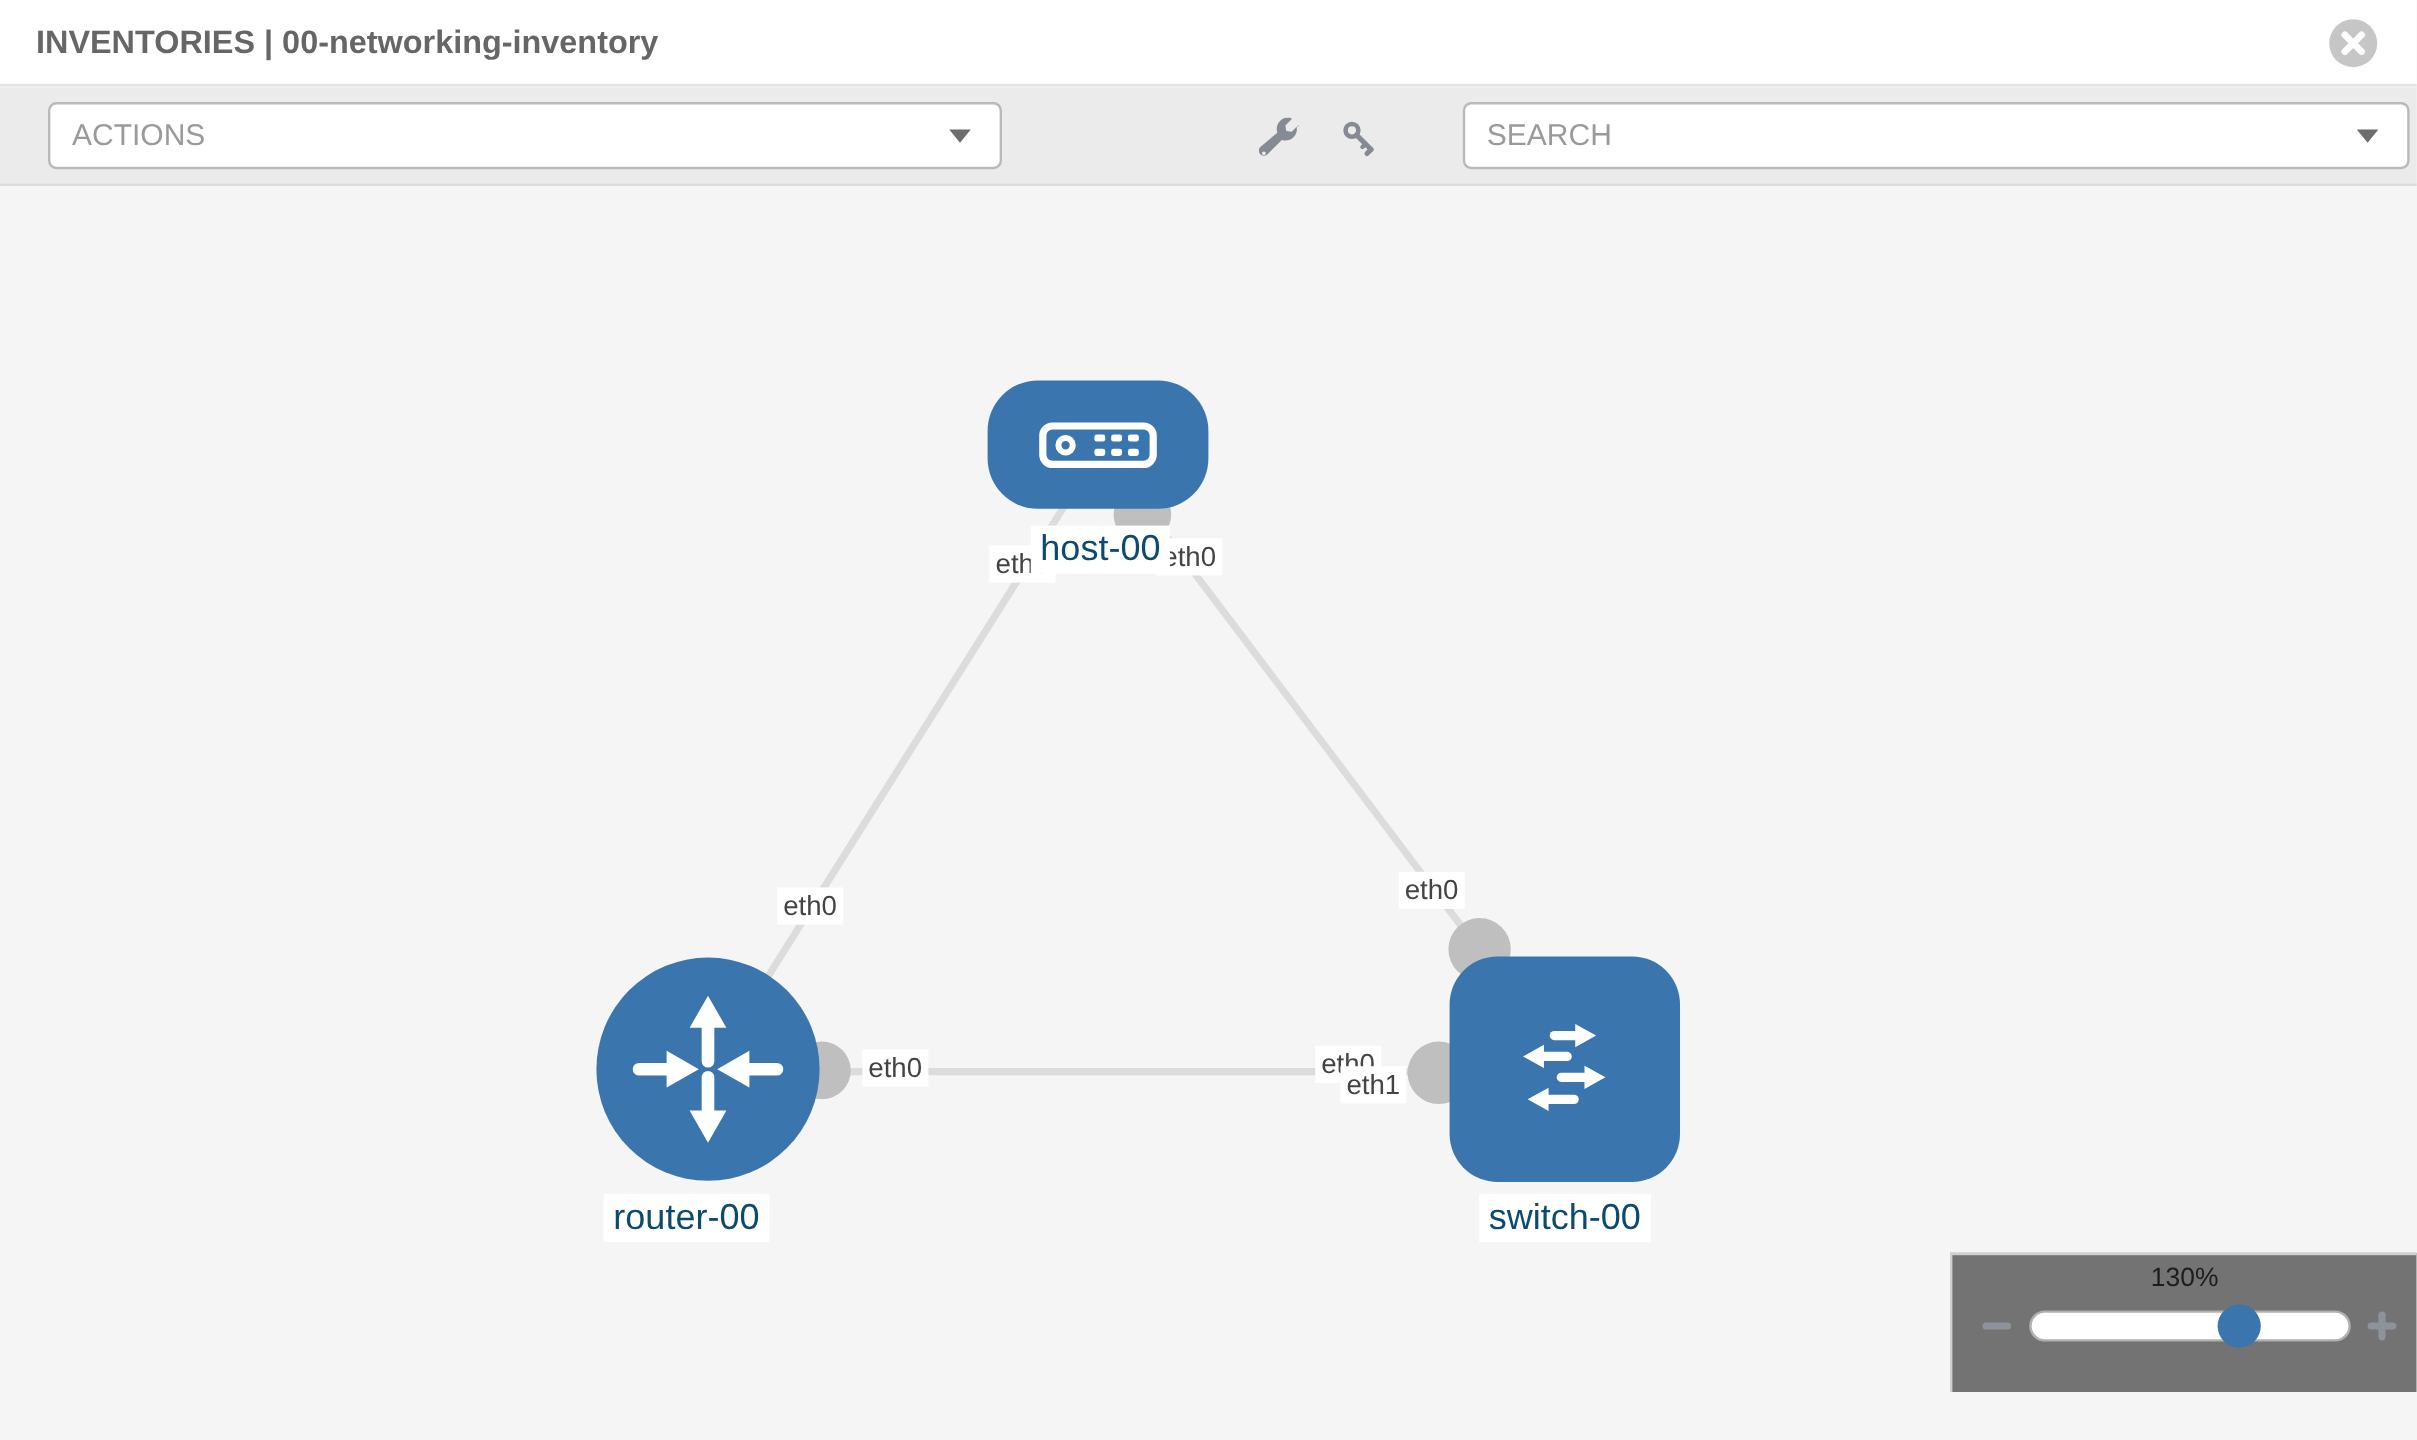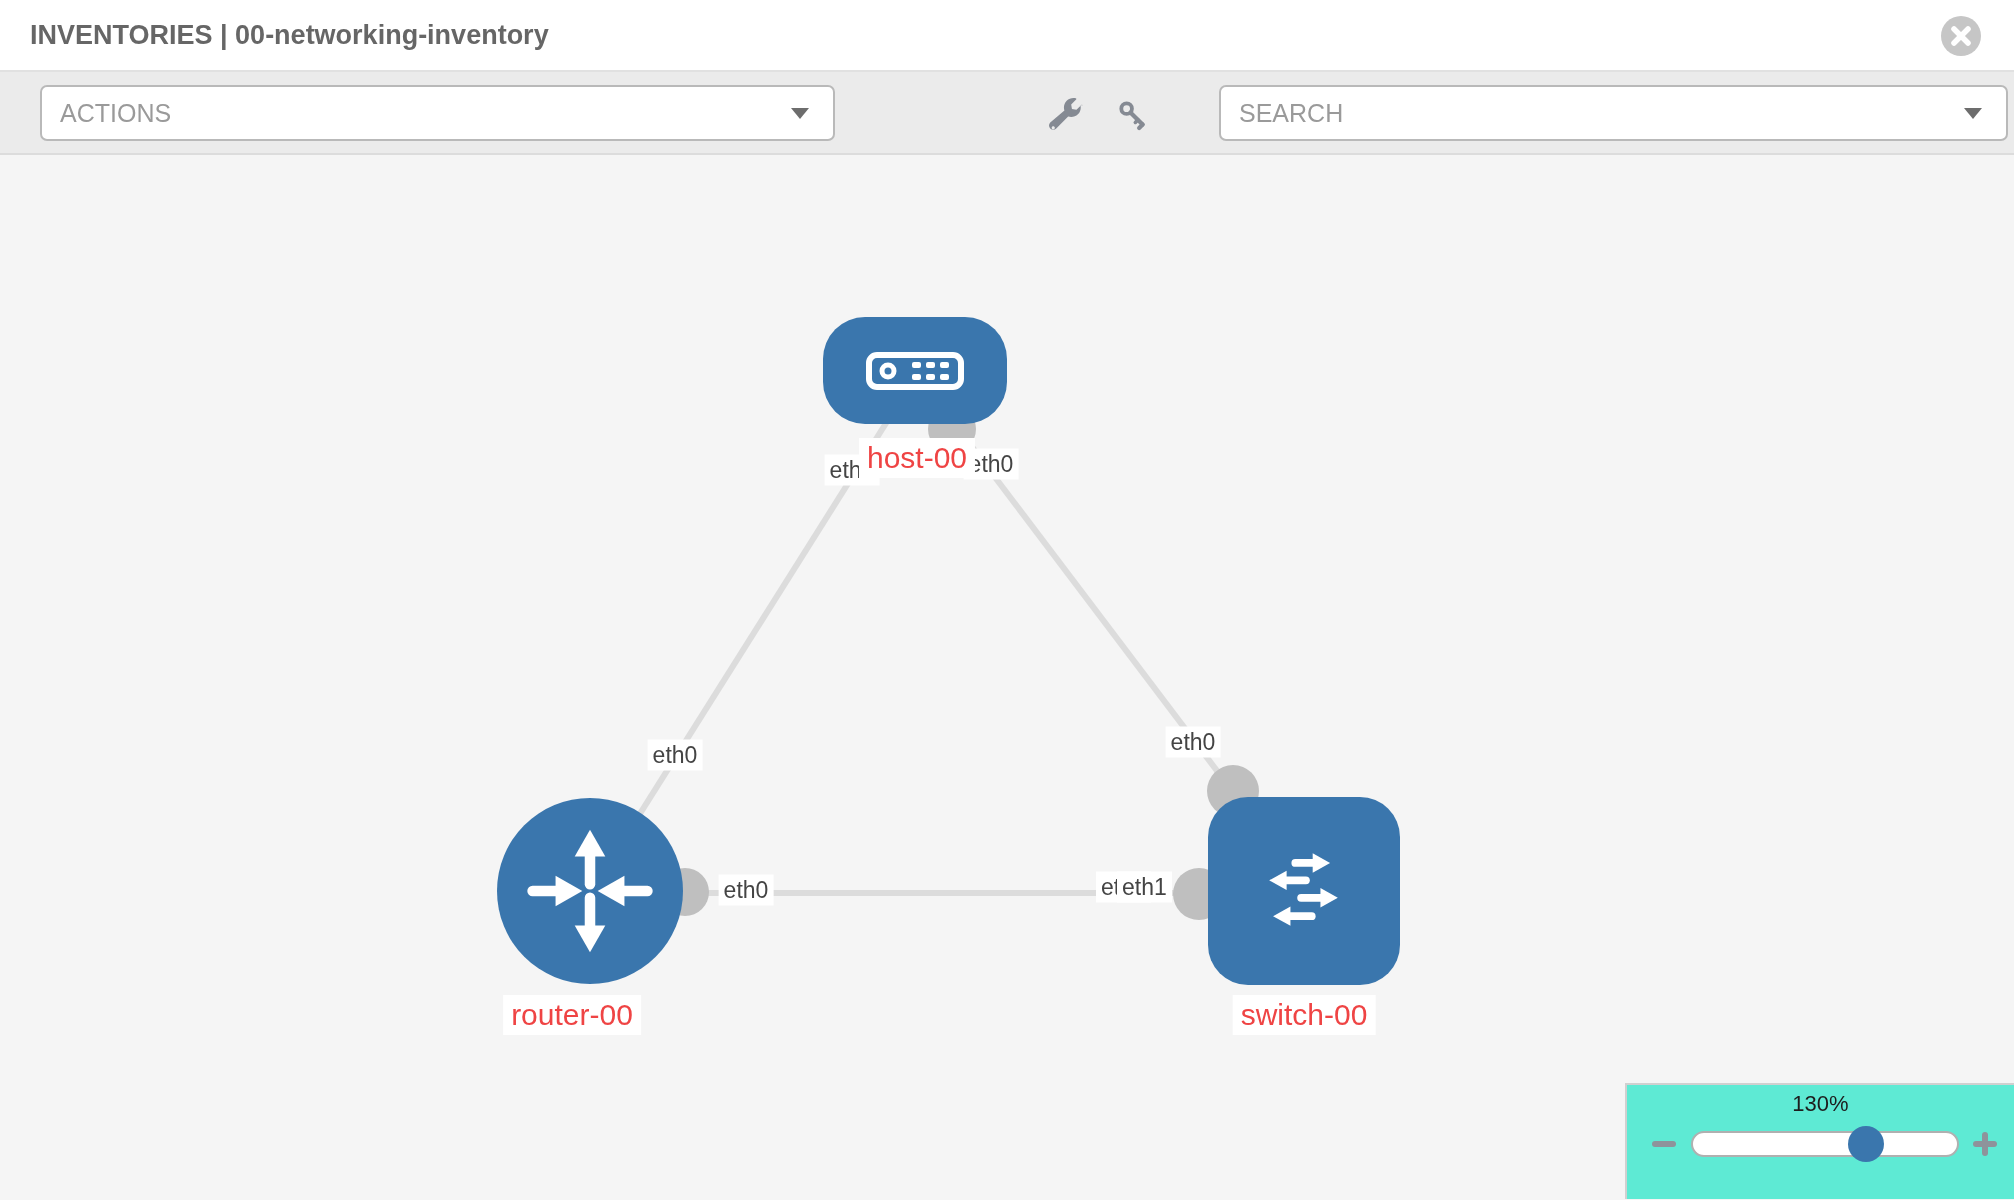--- a/index.html
+++ b/index.html
@@ -65,34 +65,34 @@
   .node {
     position: absolute; background: #3a76ad; z-index: 3;
     display: flex; align-items: center; justify-content: center;
   }
   .node-host   { left: 823px;  top: 160px; width: 184px; height: 107px; border-radius: 42px; }
   .node-router { left: 497px;  top: 641px; width: 186px; height: 186px; border-radius: 50%; }
   .node-switch { left: 1208px; top: 640px; width: 192px; height: 188px; border-radius: 40px; }
 
   .node-label {
     position: absolute; z-index: 5; transform: translate(-50%, -50%);
-    background: #ffffff; color: #ef4444; font-size: 30px;
+    background: #ffffff; color: #0c4a6e; font-size: 30px;
     padding: 3px 8px; white-space: nowrap;
   }
   .if-label {
     position: absolute; z-index: 4; transform: translate(-50%, -50%);
     background: #ffffff; color: #444444; font-size: 23px;
     padding: 2px 5px; white-space: nowrap;
   }
   .if-label.anchor-left { transform: translate(0, -50%); }
 
   
   .zoom-panel {
-    position: absolute; left: 1625px; top: 926px; width: 389px; height: 116px;
-    background: #5eead4; border-top: 2px solid #d0d0d0; border-left: 2px solid #d0d0d0;
+    position: absolute; left: 1625px; top: 887px; width: 389px; height: 116px;
+    background: #737373; border-top: 2px solid #d0d0d0; border-left: 2px solid #d0d0d0;
     z-index: 10;
   }
   .zoom-level {
     position: absolute; top: 6px; left: 0; width: 100%;
     text-align: center; font-size: 22px; color: #1d1d1d;
   }
   .zoom-btn { position: absolute; width: 30px; height: 30px; cursor: pointer; }
   .zoom-minus { left: 22px; top: 44px; }
   .zoom-plus  { left: 343px; top: 44px; }
   .zoom-track {
@@ -210,21 +210,21 @@
     <div class="node-label" style="left:917px; top:301px;">host-00</div>
     <div class="node-label" style="left:572px; top:858px;">router-00</div>
     <div class="node-label" style="left:1304px; top:858px;">switch-00</div>
 
     <div class="if-label" style="left:852px; top:313px;">eth0</div>
     <div class="if-label" style="left:991px; top:307px;">eth0</div>
     <div class="if-label" style="left:675px; top:598px;">eth0</div>
     <div class="if-label" style="left:1193px; top:585px;">eth0</div>
     <div class="if-label" style="left:746px; top:733px;">eth0</div>
     <div class="if-label anchor-left" style="left:1096px; top:730px;">eth0</div>
-    <div class="if-label anchor-left" style="left:1117px; top:730px;">eth1</div>
+    <div class="if-label anchor-left" style="left:1117px; top:747px;">eth1</div>
 
     <div class="zoom-panel">
       <div class="zoom-level">130%</div>
       <div class="zoom-btn zoom-minus">
         <svg width="30" height="30" viewBox="0 0 30 30">
           <rect x="3" y="12" width="24" height="6" rx="3" fill="#8e939b"></rect>
         </svg>
       </div>
       <div class="zoom-track">
         <div class="zoom-handle"></div>

